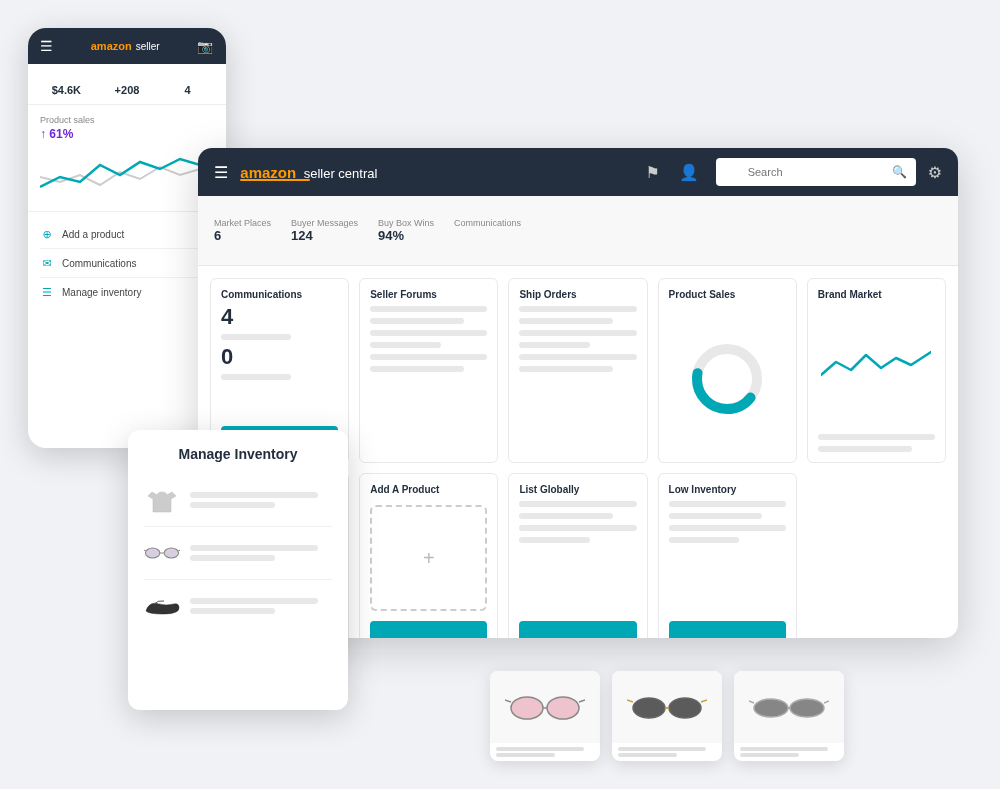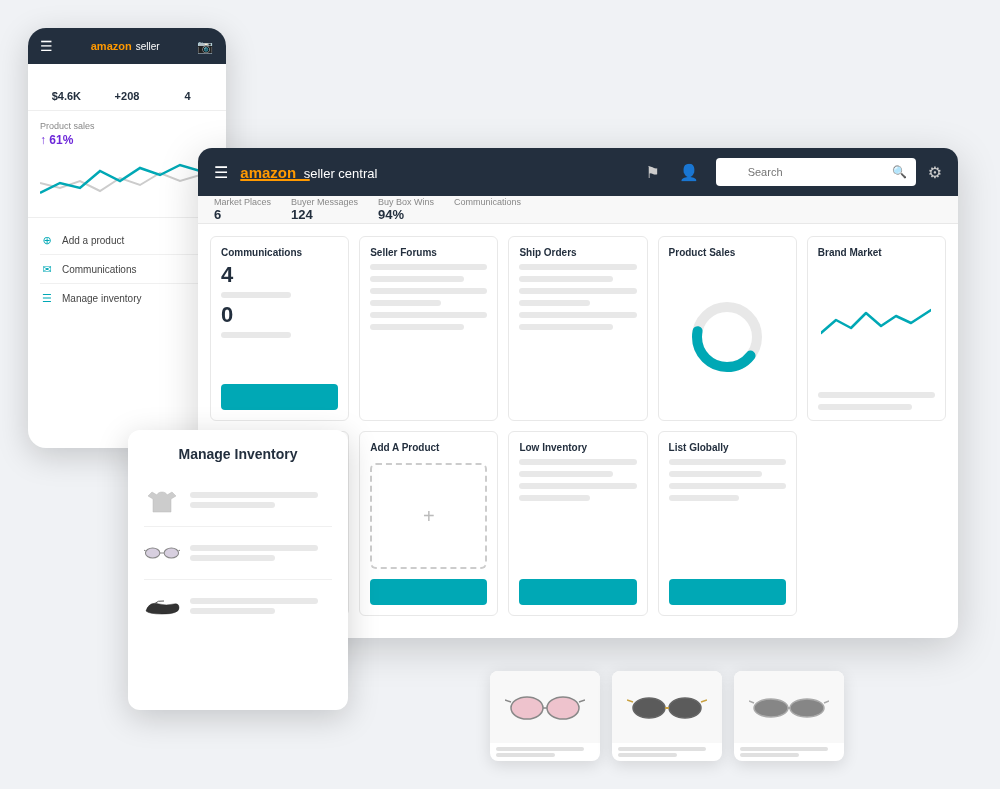--- a/index.html
+++ b/index.html
@@ -49,21 +49,21 @@
     .hamburger-icon {
       color: #fff;
       font-size: 14px;
     }
     .camera-icon {
       color: #fff;
       font-size: 13px;
     }
     .mobile-stats {
       display: flex;
-      padding: 26px 12px 8px;
+      padding: 20px 12px 8px;
       gap: 8px;
       border-bottom: 1px solid #eee;
     }
     .stat-item {
       flex: 1;
       text-align: center;
     }
     .stat-value {
       font-size: 11px;
       font-weight: bold;
@@ -170,21 +170,21 @@
       width: 100%;
       margin-left: 24px;
     }
     .gear-icon { color: #ccc; font-size: 16px; cursor: pointer; }
 
     
     .metrics-bar {
       background: #f8f8f8;
       border-bottom: 1px solid #e8e8e8;
       display: flex;
-      padding: 1px 16px;
+      padding: 22px 16px;
       gap: 20px;
     }
     .metric-item { font-size: 9px; color: #888; }
     .metric-value { font-size: 13px; font-weight: bold; color: #232f3e; }
 
     
     .dashboard-grid {
       display: grid;
       grid-template-columns: repeat(5, 1fr);
       grid-template-rows: repeat(2, 1fr);
@@ -513,30 +513,30 @@
       <div class="card-line medium"></div>
     </div>
 
     <div class="dashboard-card">
       <div class="card-title">Add A Product</div>
       <div class="card-plus-btn">+</div>
       <div class="card-btn"></div>
     </div>
 
     <div class="dashboard-card">
-      <div class="card-title">Low Inventory</div>
+      <div class="card-title">List Globally</div>
       <div class="card-line full"></div>
       <div class="card-line medium"></div>
       <div class="card-line full"></div>
       <div class="card-line short"></div>
       <div class="card-btn"></div>
     </div>
 
     <div class="dashboard-card">
-      <div class="card-title">List Globally</div>
+      <div class="card-title">Low Inventory</div>
       <div class="card-line full"></div>
       <div class="card-line medium"></div>
       <div class="card-line full"></div>
       <div class="card-line short"></div>
       <div class="card-btn"></div>
     </div>
 
   </div>
 </div>
 

